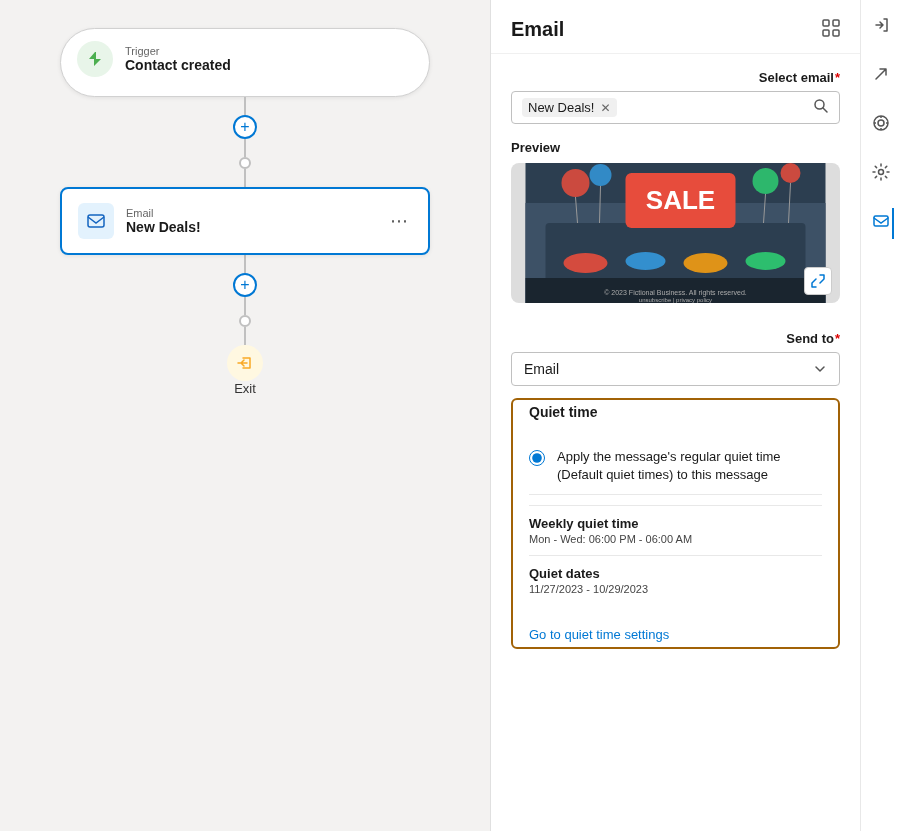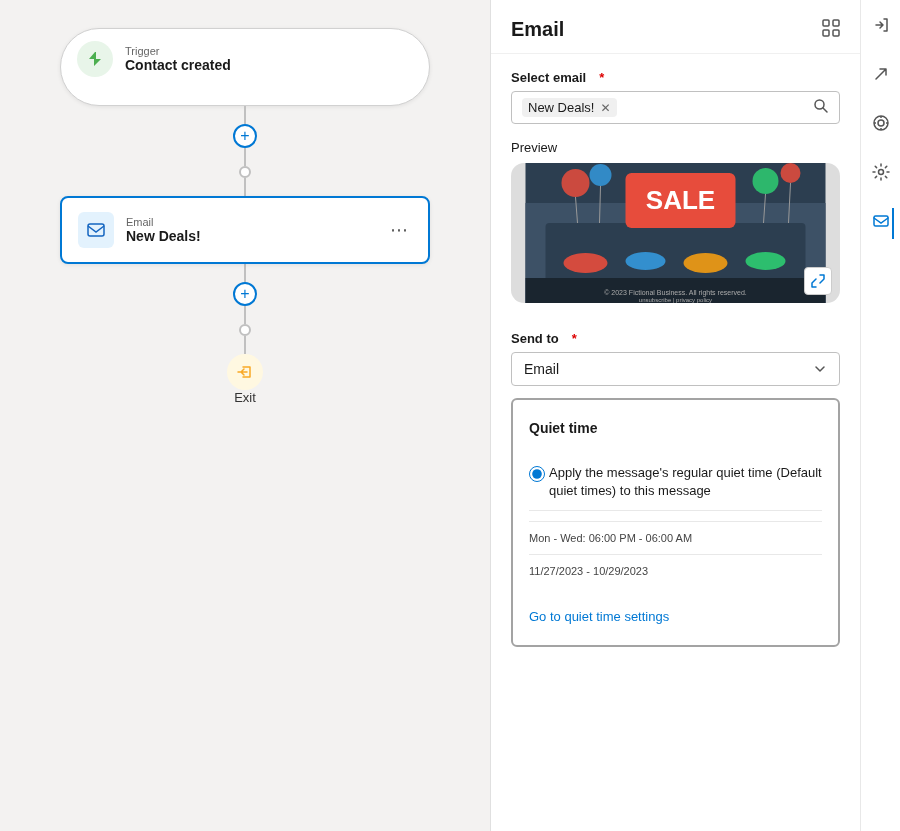--- a/index.html
+++ b/index.html
@@ -21,21 +21,21 @@
       flex-direction: column;
       align-items: center;
       padding-top: 28px;
     }
 
     
     .trigger-node {
       background: white;
       border: 1.5px solid #d1d1d1;
       border-radius: 50px;
-      padding: 12px 24px 28px 16px;
+      padding: 12px 24px 19px 16px;
       display: flex;
       align-items: center;
       gap: 12px;
       width: 370px;
       box-shadow: 0 1px 4px rgba(0,0,0,0.08);
     }
     .trigger-icon-wrap {
       width: 36px;
       height: 36px;
       background: #e8f5e9;
@@ -187,21 +187,22 @@
       flex: 1;
     }
 
     .field-label {
       font-size: 13px;
       font-weight: 600;
       color: #1a1a1a;
       margin-bottom: 6px;
       display: flex;
       align-items: center;
-      gap: 13px;
+      gap: 1px;
+      justify-content: flex-end;
     }
     .required-star {
       color: #d00;
     }
 
     
     .select-email-field {
       border: 1px solid #c0c0c0;
       border-radius: 4px;
       padding: 6px 10px;
@@ -229,27 +230,27 @@
     .search-icon-btn {
       background: none;
       border: none;
       cursor: pointer;
       color: #555;
     }
 
     
     .preview-label {
       font-size: 13px;
-      font-weight: 400;
+      font-weight: 700;
       color: #1a1a1a;
       margin-bottom: 8px;
     }
     .preview-image-container {
       width: 100%;
-      border-radius: 13px;
+      border-radius: 8px;
       overflow: hidden;
       position: relative;
       background: #ddd;
       height: 140px;
       margin-bottom: 8px;
     }
     .preview-image-svg {
       width: 100%;
       height: 100%;
     }
@@ -283,36 +284,36 @@
       align-items: center;
       justify-content: space-between;
       background: white;
       cursor: pointer;
       font-size: 14px;
       color: #1a1a1a;
     }
 
     
     .quiet-time-box {
-      border: 2px solid #a3a3a3;
+      border: 2px solid #a16207;
       border-radius: 6px;
-      padding: 20px 16px;
+      padding: 4px 16px;
       margin-top: 12px;
       background: white;
     }
     .quiet-time-title {
       font-size: 14px;
       font-weight: 700;
       color: #1a1a1a;
       margin-bottom: 12px;
     }
     .radio-option {
       display: flex;
       align-items: flex-start;
-      gap: 4px;
+      gap: 12px;
       margin-bottom: 10px;
       margin-top: 28px;
     }
     .radio-input {
       margin-top: 2px;
       flex-shrink: 0;
       width: 16px;
       height: 16px;
       accent-color: #0078d4;
       cursor: pointer;
@@ -545,27 +546,29 @@
       
 
       <hr class="quiet-divider">
 
       
 
       <hr class="quiet-divider">
 
       
       <div class="quiet-info-block">
+        <div class="quiet-info-label">Weekly quiet time</div>
         <div class="quiet-info-value">Mon - Wed: 06:00 PM - 06:00 AM</div>
       </div>
 
       <hr class="quiet-divider">
 
       
       <div class="quiet-info-block">
+        <div class="quiet-info-label">Quiet dates</div>
         <div class="quiet-info-value">11/27/2023 - 10/29/2023</div>
       </div>
 
       
       <a class="go-to-link" href="#">Go to quiet time settings</a>
     </div>
   </div>
 </div>
 
 <div class="right-sidebar">

